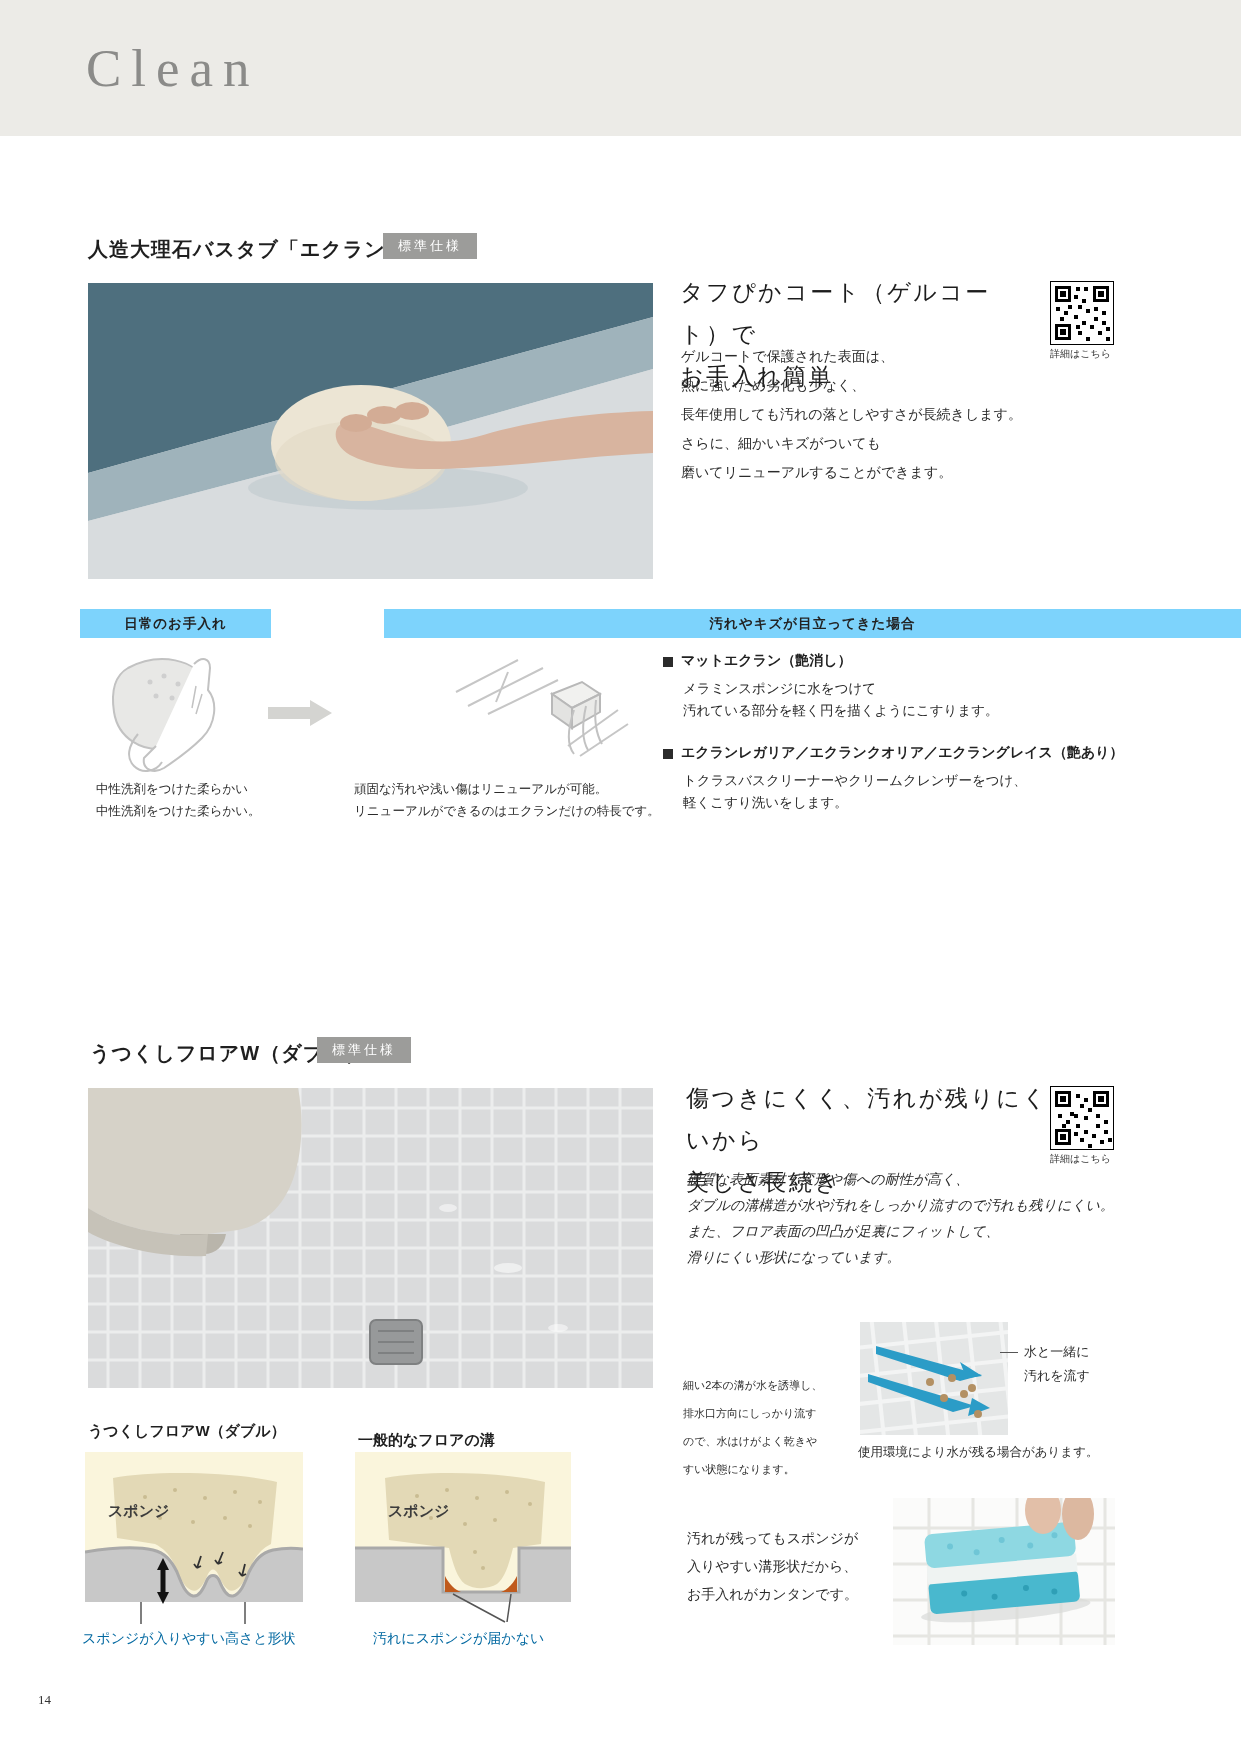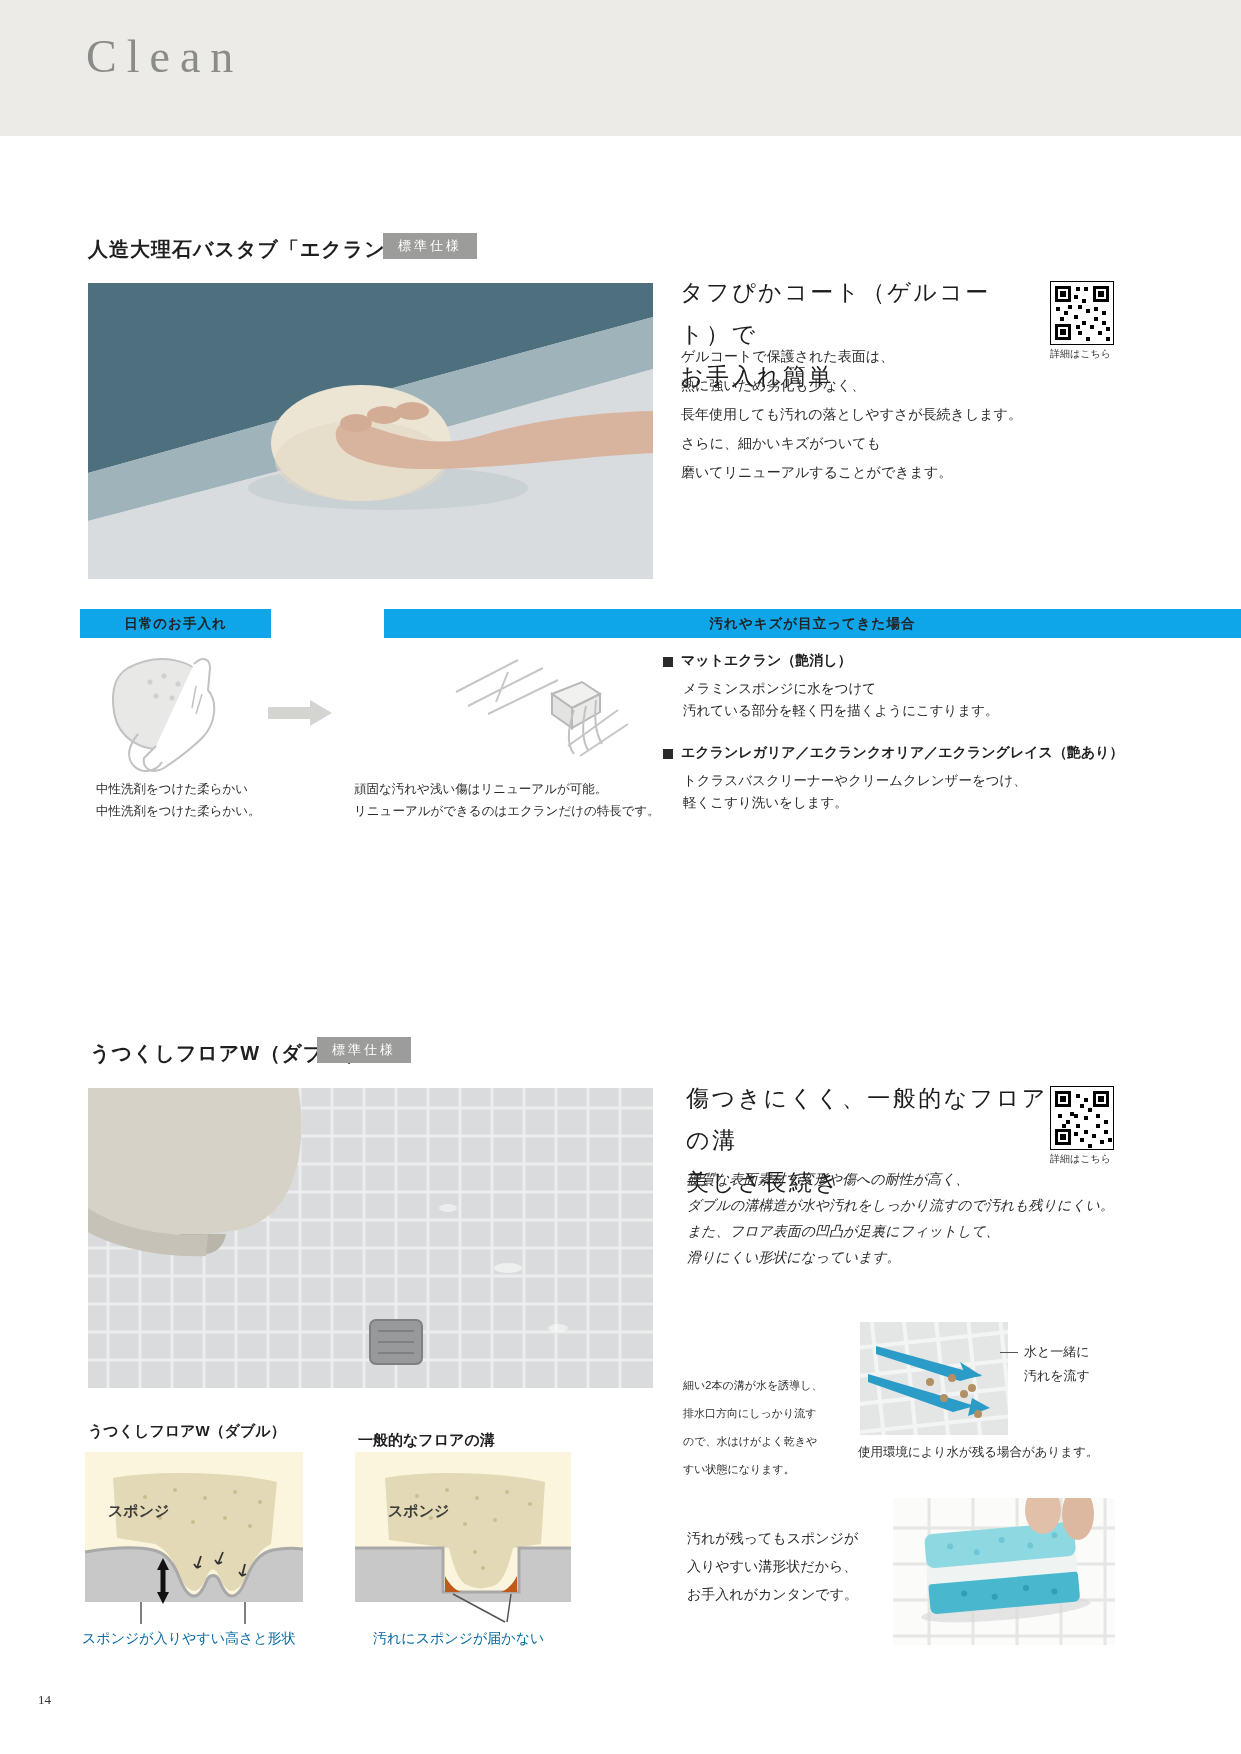--- a/index.html
+++ b/index.html
@@ -2,39 +2,39 @@
 <html><head>
 <meta charset="utf-8">
 <style>
   html,body{margin:0;padding:0;background:#ffffff;}
   .page{position:relative;width:1241px;height:1754px;background:#ffffff;overflow:hidden;
         font-family:"Liberation Sans",sans-serif;color:#2b2b2b;}
   .abs{position:absolute;}
 
   
   .top-band{left:0;top:0;width:1241px;height:136px;background:#ecebe7;}
-  .clean-title{left:86px;top:30px;font-family:"Liberation Serif",serif;font-weight:400;
-               font-size:46px;color:#8b8b89;letter-spacing:10px;margin:0;}
+  .clean-title{left:86px;top:38px;font-family:"Liberation Serif",serif;font-weight:400;
+               font-size:53px;color:#8b8b89;letter-spacing:10px;margin:0;}
 
   
   .sec-title{font-size:20px;font-weight:bold;color:#1f1f1f;letter-spacing:1px;}
   .badge{background:#9c9c9a;color:#ffffff;font-family:"Liberation Serif",serif;
          font-size:13px;letter-spacing:3px;padding:4px 15px;display:inline-block;}
 
   
   .serif-h{font-family:"Liberation Serif",serif;font-size:23px;color:#1c1c1c;
            letter-spacing:2.5px;line-height:42px;font-weight:400;}
 
   .body-text{font-size:14px;line-height:29px;color:#2b2b2b;}
   .body-text2{font-size:14px;line-height:26px;color:#2b2b2b;font-style:italic;}
 
   .qr-wrap{width:70px;text-align:left;}
   .qr-caption{font-size:10px;color:#333;margin-top:2px;letter-spacing:0;}
 
-  .bar-header{height:29px;background:#0ea5e9;display:flex;align-items:center;justify-content:center;
+  .bar-header{height:29px;background:#7dd3fc;display:flex;align-items:center;justify-content:center;
               font-size:13.5px;font-weight:bold;color:#222;letter-spacing:1px;}
 
   .caption{font-size:12.5px;line-height:22px;color:#2b2b2b;}
 
   .bullet-row{display:flex;align-items:flex-start;}
   .bullet-sq{width:10px;height:10px;background:#2b2b2b;margin:5px 8px 0 0;flex:0 0 auto;}
   .bullet-title{font-size:14px;font-weight:bold;color:#222;}
   .bullet-body{font-size:13.5px;line-height:22px;color:#2b2b2b;}
 
   .diagram-title{font-size:15px;font-weight:bold;color:#1f1f1f;}
@@ -205,21 +205,21 @@
       <rect x="282" y="232" width="52" height="44" rx="6" fill="#97999a" stroke="#7e8081" stroke-width="2"></rect>
       <path d="M290,243 h36 M290,254 h36 M290,265 h36" stroke="#7e8081" stroke-width="2"></path>
       <ellipse cx="420" cy="180" rx="14" ry="5" fill="#ffffff" opacity="0.55"></ellipse>
       <ellipse cx="470" cy="240" rx="10" ry="4" fill="#ffffff" opacity="0.5"></ellipse>
       <ellipse cx="360" cy="120" rx="9" ry="4" fill="#ffffff" opacity="0.5"></ellipse>
       <ellipse cx="250,?" cy="200" rx="0" ry="0" fill="none"></ellipse>
     </svg>
   </div>
 
   <div class="abs serif-h" style="left:686px;top:1078px;width:380px;">
-    <div>傷つきにくく、一般的なフロアの溝</div>
+    <div>傷つきにくく、汚れが残りにくいから</div>
     <div>美しさ長続き</div>
   </div>
 
   <div class="abs qr-wrap" style="left:1050px;top:1086px;">
     <svg width="64" height="64" viewBox="0 0 64 64">
       <rect width="64" height="64" fill="#fff" stroke="#000" stroke-width="2"></rect>
       <rect x="5" y="5" width="16" height="16" fill="#000"></rect>
         <rect x="8" y="8" width="10" height="10" fill="#fff"></rect>
         <rect x="10" y="10" width="6" height="6" fill="#000"></rect>
       <rect x="43" y="5" width="16" height="16" fill="#000"></rect>

